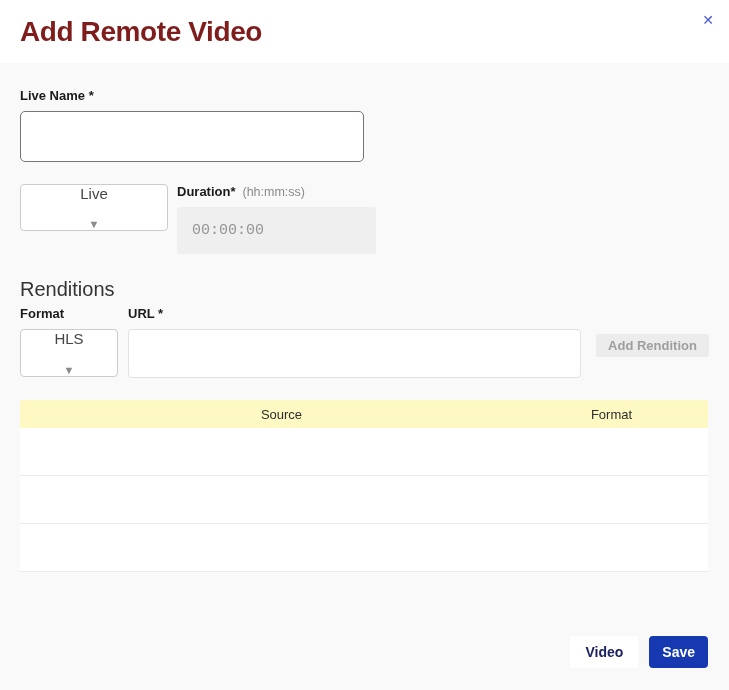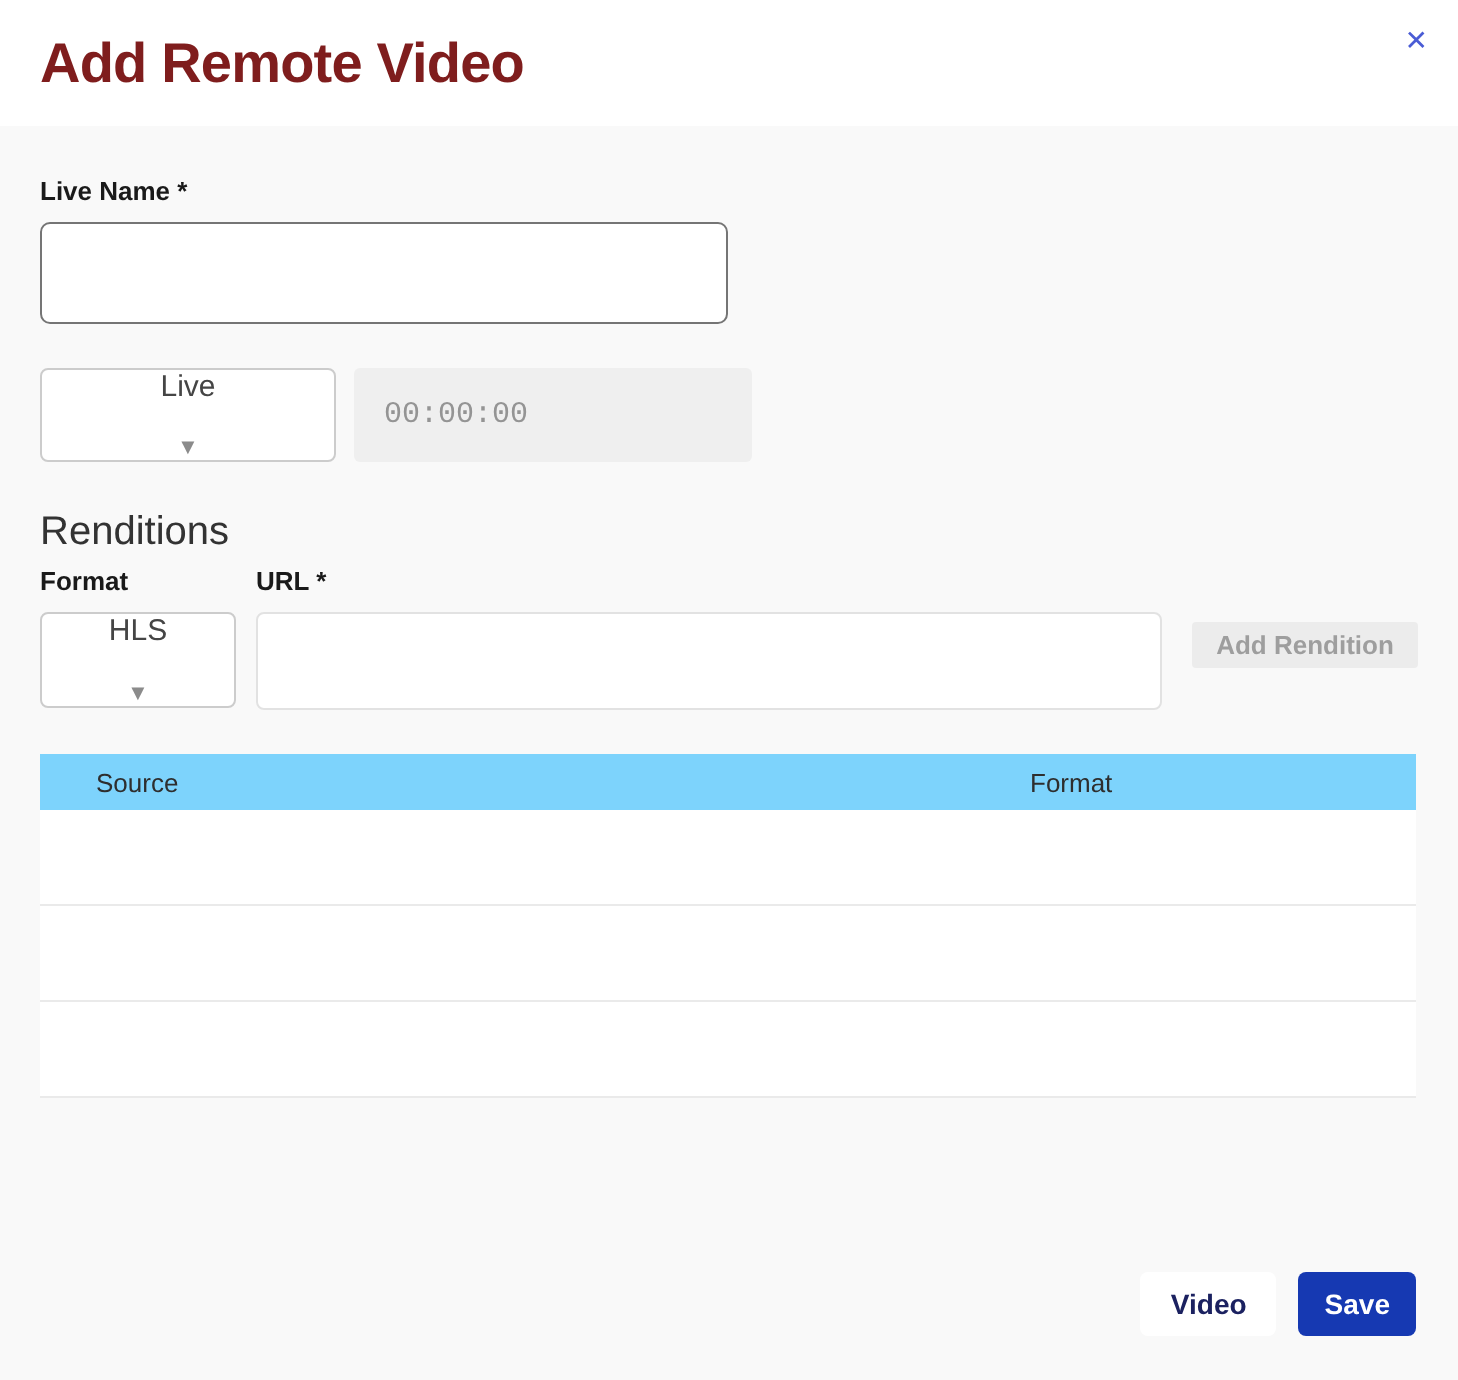--- a/index.html
+++ b/index.html
@@ -88,23 +88,23 @@
     width: 113px; height: 23px;
     background: #ececec; border: none; border-radius: 2px;
     color: #9e9e9e; font-size: 13px; font-weight: 700;
     font-family: "Liberation Sans", sans-serif;
     cursor: default;
   }
 
   
   .rend-table { margin-top: 22px; width: 688px; }
   .t-header {
-    height: 28px; background: #7dd3fc;
+    height: 28px; background: #fef9c3;
     display: grid; grid-template-columns: 495px 1fr; align-items: center;
-    font-size: 13px; color: #2e2e2e;
+    font-size: 13px; color: #2e2e2e; text-align: center;
   }
   .cell-source { padding-left: 28px; }
   .t-row {
     height: 48px; background: #ffffff;
     border-bottom: 1px solid #eaeaea;
     display: grid; grid-template-columns: 495px 1fr; align-items: center;
     font-size: 13px; color: #333;
   }
 
   
@@ -137,20 +137,21 @@
     <input class="name-input" type="text" value="" style="">
 
     <div class="row-type-duration">
       <div class="vt-col">
         <div class="select-box">
           <span>Live</span>
           <span class="select-arrow">▼</span>
         </div>
       </div>
       <div class="dur-col">
+        <label class="field-label"><span>Duration*</span><span class="label-hint">(hh:mm:ss)</span></label>
         <input class="duration-input" type="text" disabled="" placeholder="00:00:00" style="">
       </div>
     </div>
 
     <div class="renditions-heading">Renditions</div>
 
     <div class="rend-row">
       <div class="format-col">
         <label class="field-label">Format</label>
         <div class="select-box format-select">

